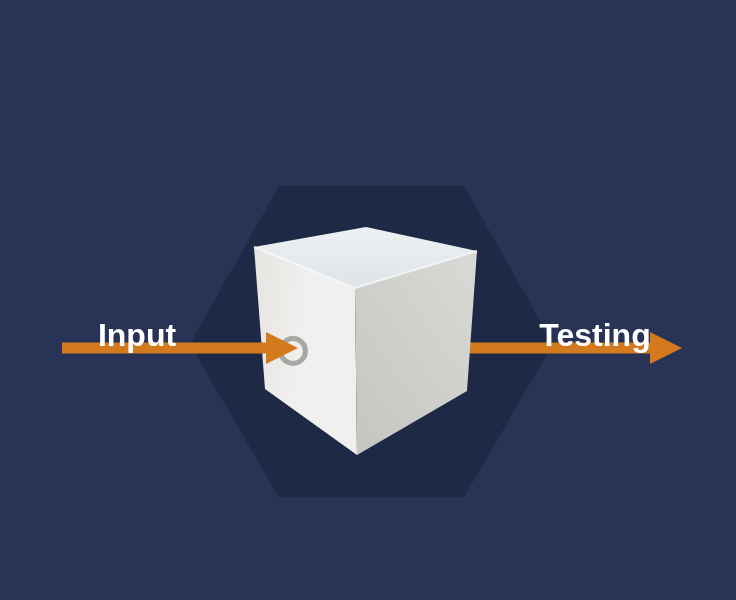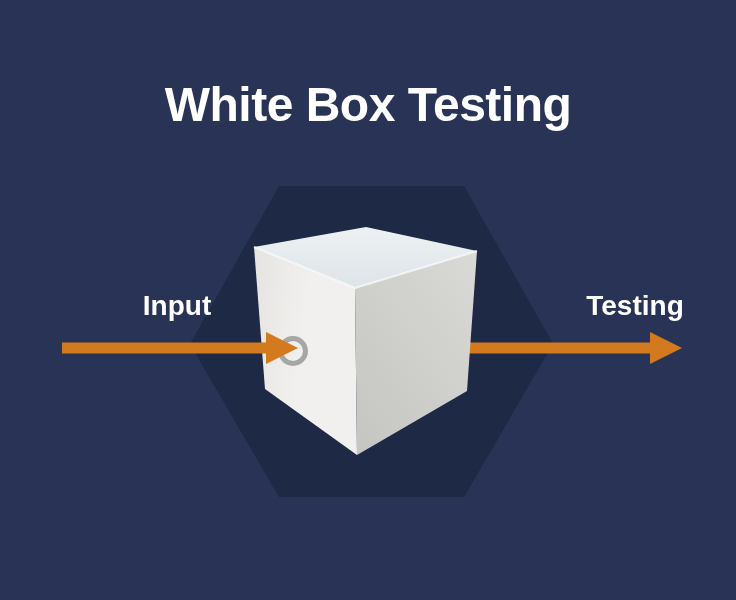--- a/index.html
+++ b/index.html
@@ -15,27 +15,26 @@
     position:absolute;
     top:77px; left:0; width:736px;
     text-align:center;
     font-size:48px;
     font-weight:700;
     letter-spacing:-0.5px;
     color:var(--text,#ffffff);
   }
   .flow-label {
     position:absolute;
-    top:290px;
+    top:317px;
     transform:translateX(-50%);
-    font-size:28px;
+    font-size:32px;
     font-weight:700;
     color:var(--text,#ffffff);
     white-space:nowrap;
-    margin-left:40px;
   }
   .flow-label.input  { left:137px; }
   .flow-label.output { left:595px; }
 </style>
 </head>
 <body>
 
 <div class="stage">
 
   <svg class="diagram-svg" width="736" height="600" viewBox="0 0 736 600">
@@ -70,19 +69,18 @@
     </g>
 
     <circle cx="293" cy="351" r="12.5" fill="none" stroke-width="5" style="stroke:var(--port-circle,#a6a6a4)"></circle>
 
     <g style="fill:var(--arrow,#d3791e)">
       <rect x="62" y="342.5" width="208" height="11"></rect>
       <polygon points="266,332 266,364 298,348"></polygon>
     </g>
   </svg>
 
-  <div class="title">White Box Testing</div>
 
   <div class="flow-label input">Input</div>
 
   <div class="flow-label output">Testing</div>
 
 </div>
 
 </body></html>

